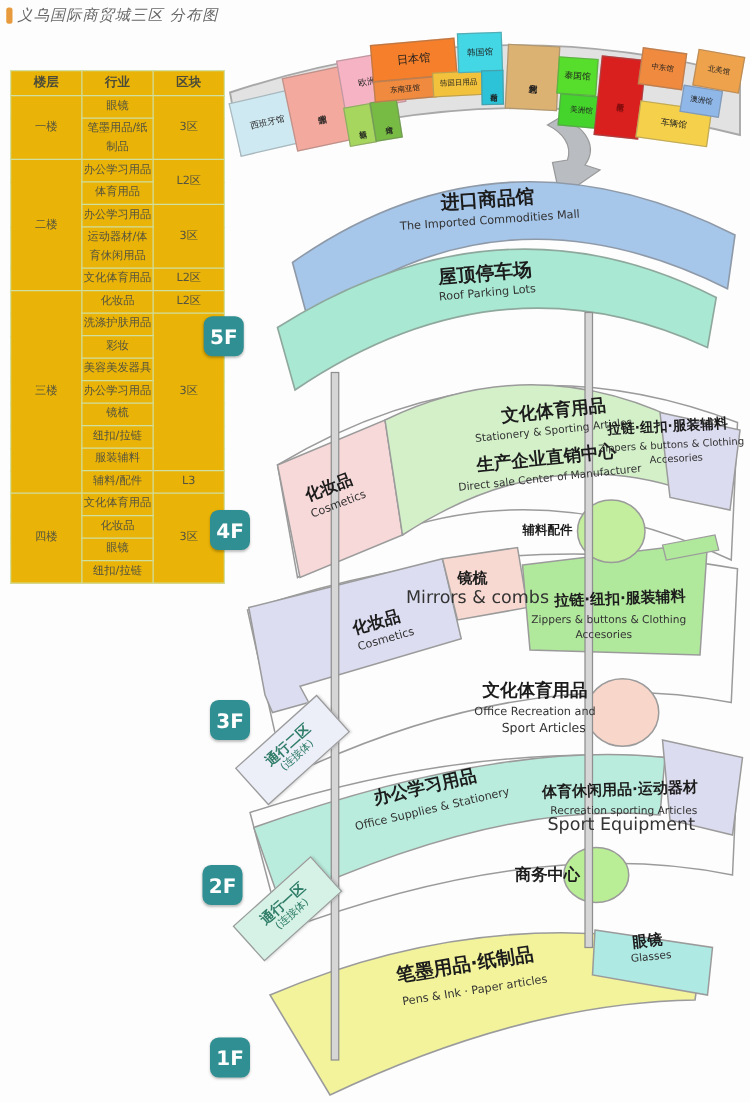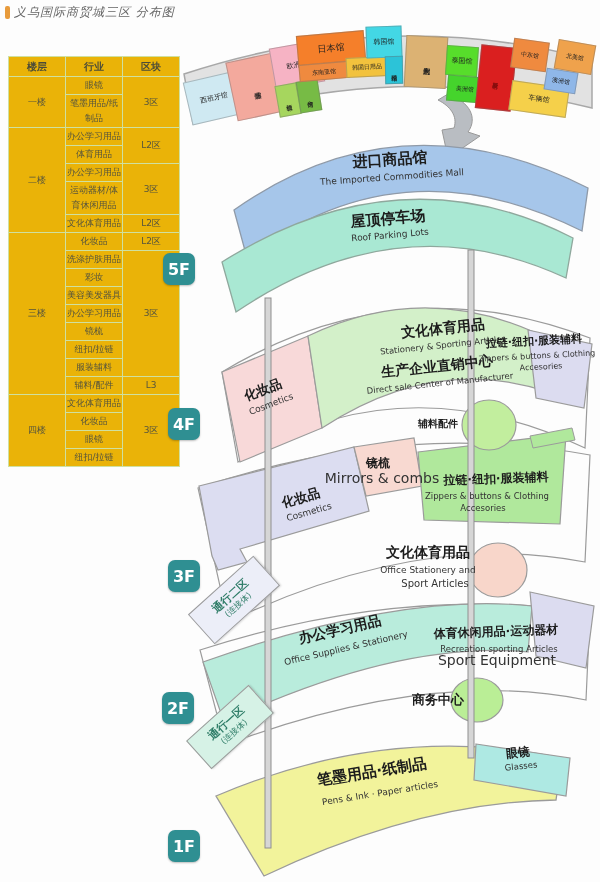--- a/index.html
+++ b/index.html
@@ -266,21 +266,21 @@
   <div class="lbl cn" style="left:438px;top:424px;font-size:10px">辅料配件</div>
 
   <div class="lbl cn" style="left:378px;top:463px;font-size:12px">镜梳</div>
   <div class="lbl en" style="left:382px;top:478px;font-size:14px">Mirrors &amp; combs</div>
   <div class="lbl cn" style="left:301px;top:498px;font-size:13px;--r:-16deg">化妆品</div>
   <div class="lbl en" style="left:309px;top:512px;font-size:9px;--r:-16deg">Cosmetics</div>
   <div class="lbl cn" style="left:496px;top:479px;font-size:12px;--r:-2deg">拉链·纽扣·服装辅料</div>
   <div class="lbl en" style="left:487px;top:496px;font-size:8.5px">Zippers &amp; buttons &amp; Clothing</div>
   <div class="lbl en" style="left:483px;top:508px;font-size:8.5px">Accesories</div>
   <div class="lbl cn" style="left:428px;top:553px;font-size:14px">文化体育用品</div>
-  <div class="lbl en" style="left:428px;top:570px;font-size:9px">Office Stationery and</div>
+  <div class="lbl en" style="left:428px;top:570px;font-size:9px">Office Recreation and</div>
   <div class="lbl en" style="left:435px;top:583px;font-size:10px">Sport Articles</div>
 
   <div class="lbl cn" style="left:340px;top:630px;font-size:14px;--r:-13deg">办公学习用品</div>
   <div class="lbl en" style="left:346px;top:648px;font-size:9px;--r:-13deg">Office Supplies &amp; Stationery</div>
   <div class="lbl cn" style="left:496px;top:632px;font-size:12px;--r:-2deg">体育休闲用品·运动器材</div>
   <div class="lbl en" style="left:499px;top:649px;font-size:8.5px">Recreation sporting Articles</div>
   <div class="lbl en" style="left:497px;top:660px;font-size:14px">Sport Equipment</div>
   <div class="lbl cn" style="left:438px;top:700px;font-size:13px">商务中心</div>
 
   <div class="lbl cn" style="left:372px;top:772px;font-size:15px;--r:-9deg">笔墨用品·纸制品</div>

